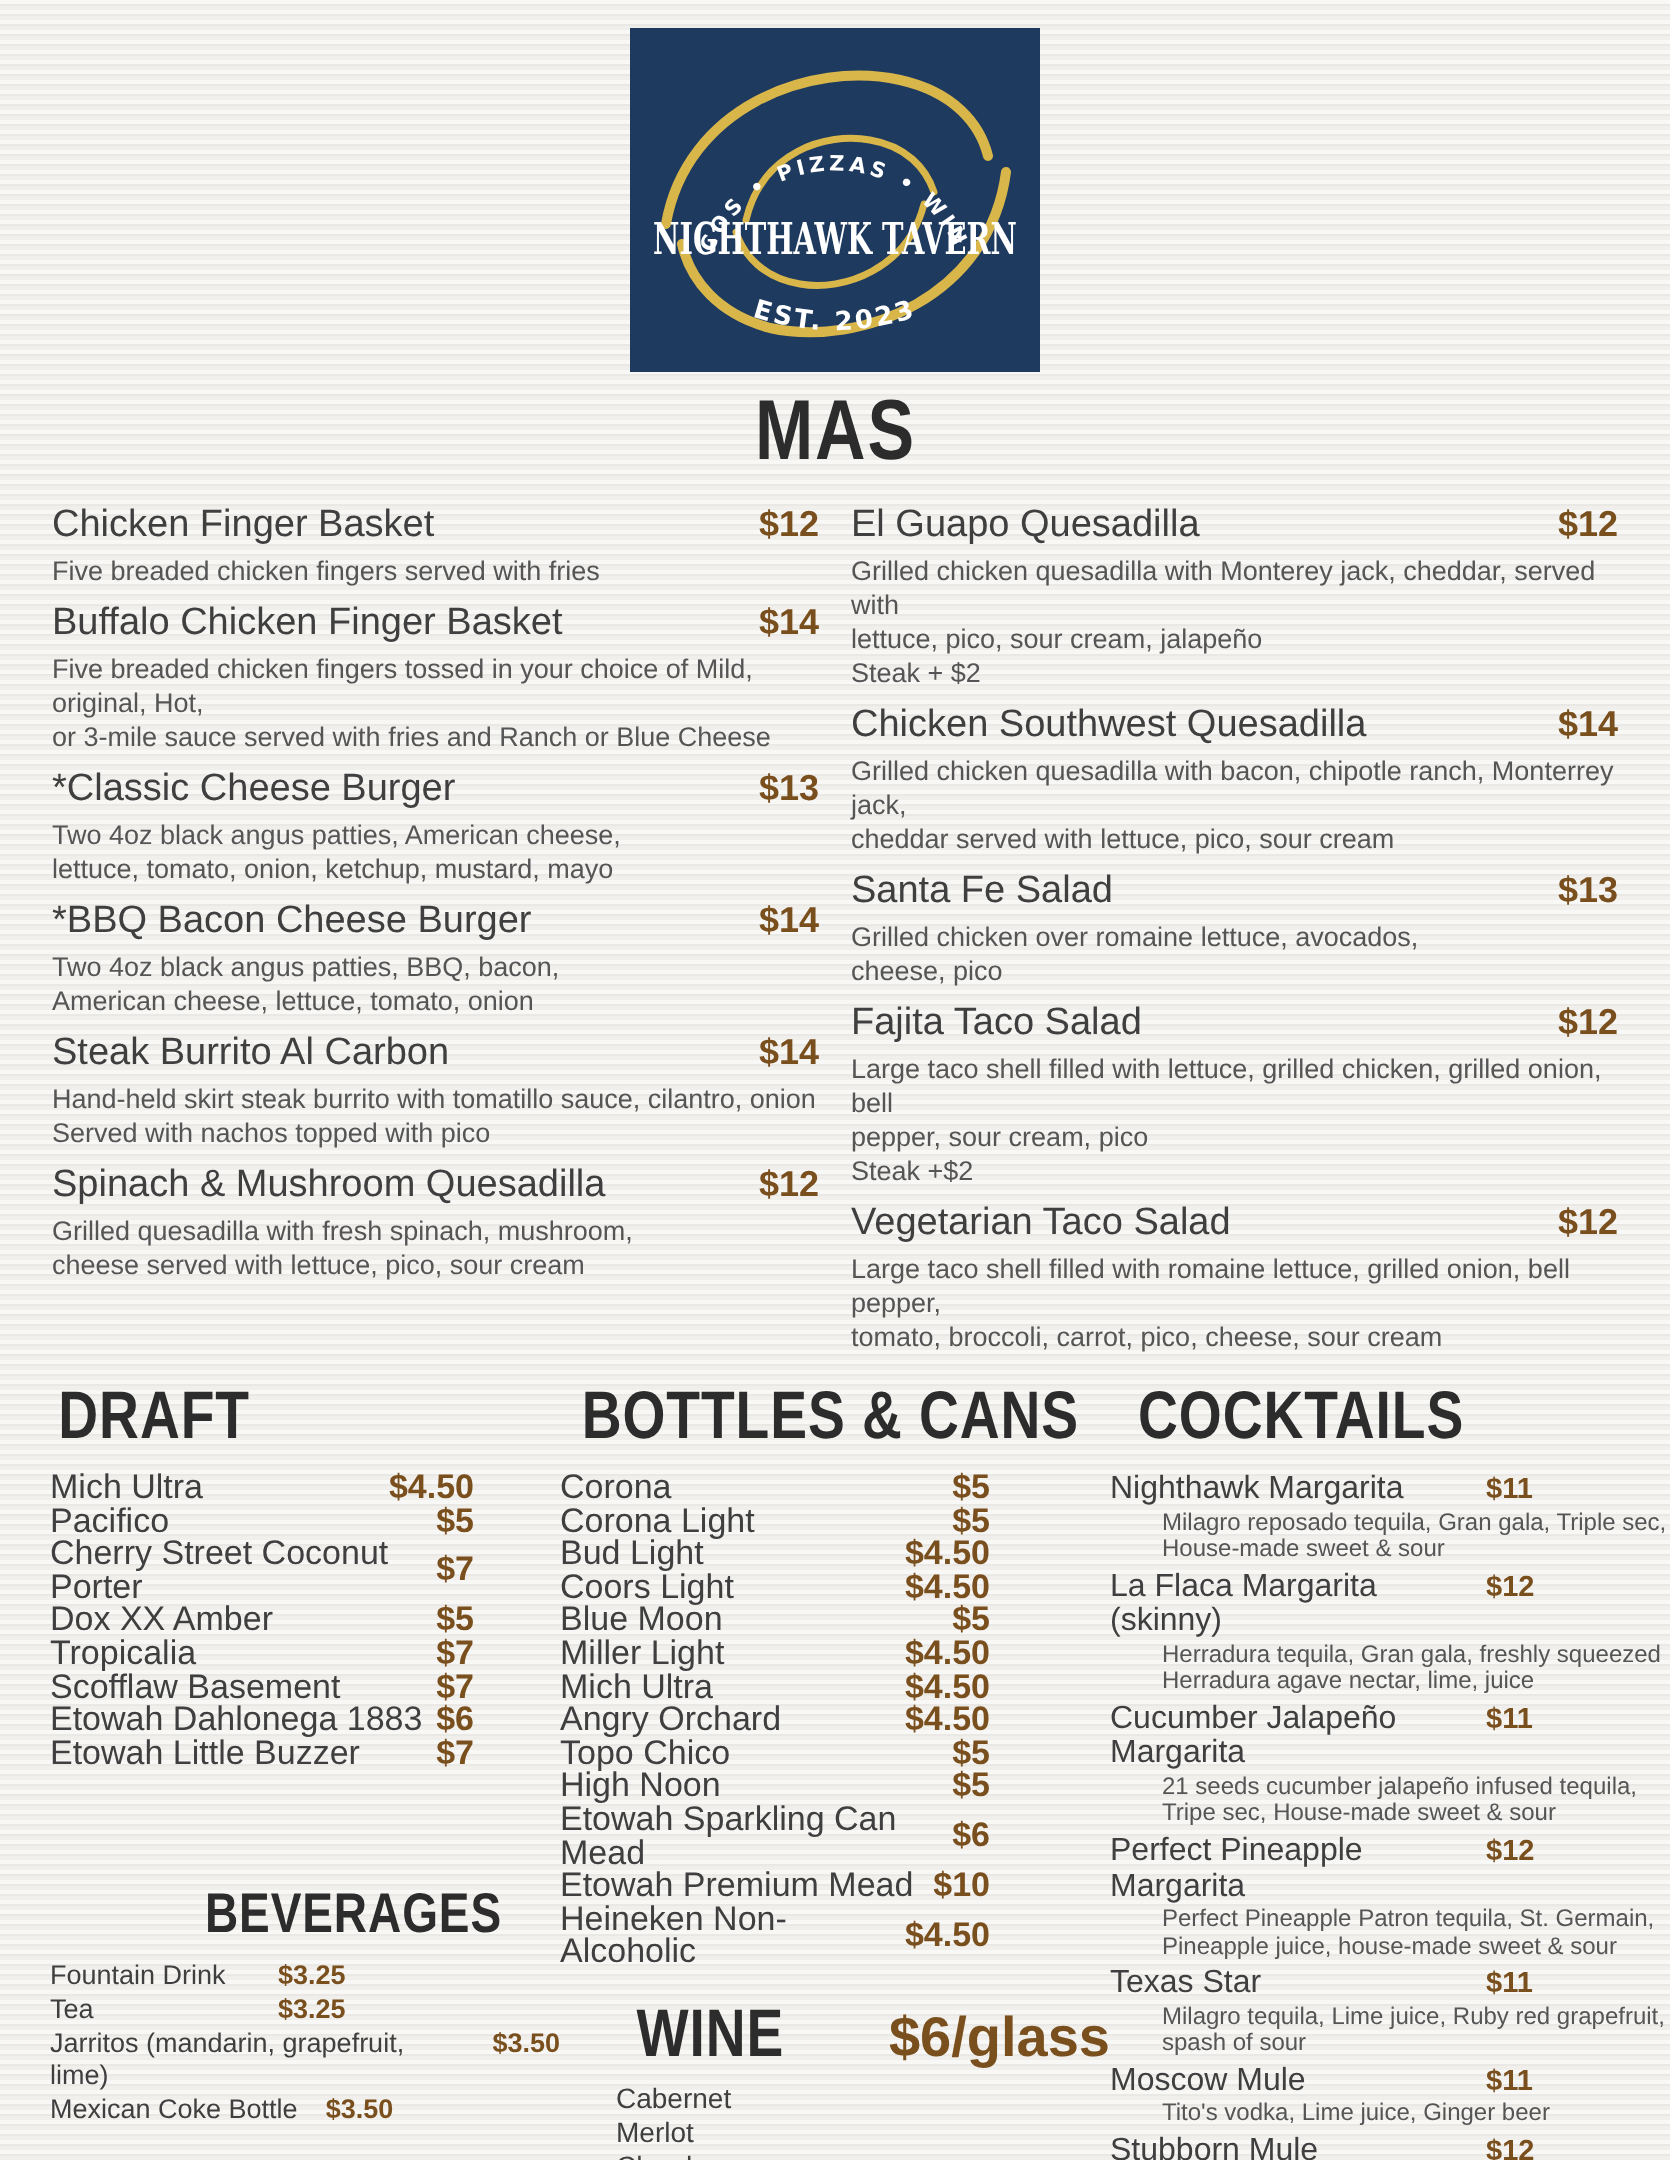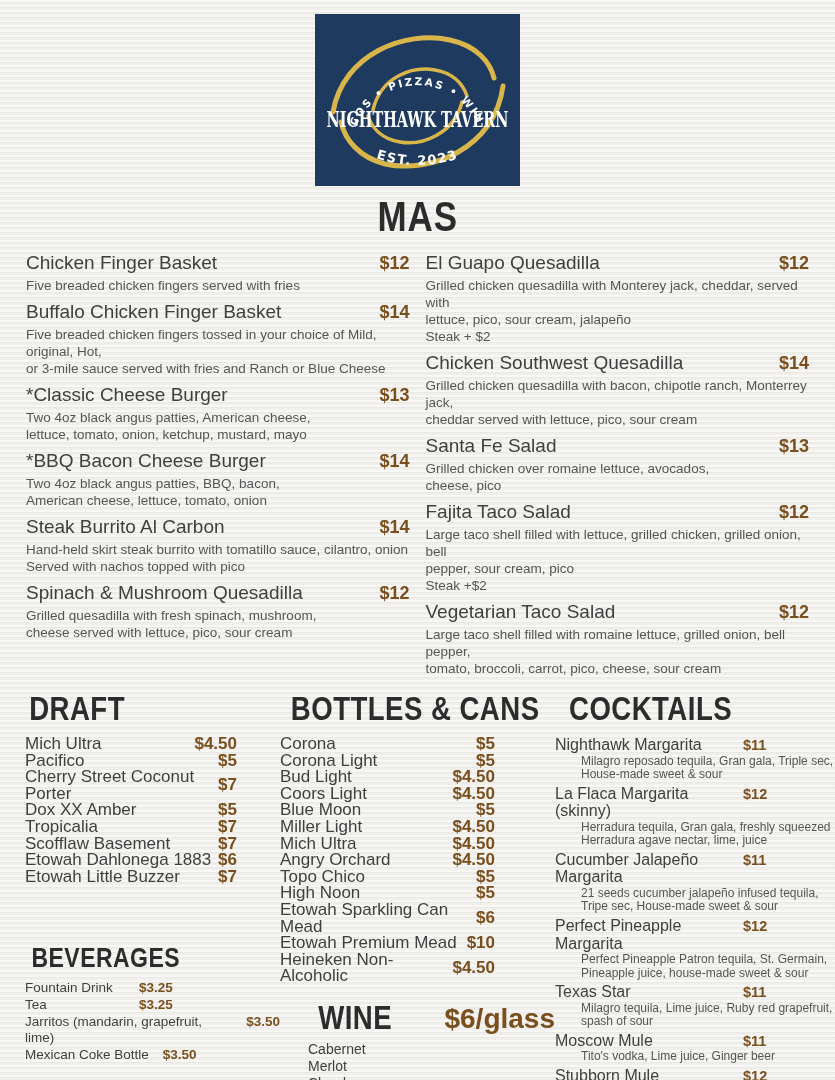--- a/index.html
+++ b/index.html
@@ -35,21 +35,21 @@
   .drinks{display:grid;grid-template-columns:255px 275px 1fr;padding-left:25px;margin-top:10px}
   .sec-title{font-size:30px;font-weight:800;color:var(--ink);letter-spacing:.5px;line-height:34px;margin-bottom:10px}
   .dcol-left .sec-title{width:212px;text-align:left}
   .dcol-mid .sec-title{width:218px;text-align:center;white-space:nowrap}
   .dcol-right .sec-title{padding-left:14px}
   .plain-list{width:212px}
   .dcol-mid .plain-list{width:215px}
   .p-row{display:flex;justify-content:space-between;align-items:center;font-size:17px;line-height:16.6px;color:var(--name)}
   .p-price{font-weight:700;color:var(--accent)}
   
-  .bev-title{font-size:25px;font-weight:800;color:var(--ink);letter-spacing:.5px;margin:58px 0 8px 0;width:232px;text-align:left}
+  .bev-title{font-size:25px;font-weight:800;color:var(--ink);letter-spacing:.5px;margin:58px 0 8px 0;width:232px;text-align:right}
   .bev-row{display:flex;align-items:baseline;font-size:13.5px;line-height:16.6px;color:var(--name)}
   .bev-name{min-width:100px}
   .bev-price{font-weight:700;color:var(--accent);margin-left:14px}
   
   .wine-head{display:flex;align-items:flex-end;margin-top:16px;padding-left:18px}
   .wine-price{font-size:28px;font-weight:700;color:var(--accent);margin-left:32px}
   .wine-list{padding-left:28px;margin-top:6px}
   .wine-item{font-size:14px;color:var(--name);line-height:16.8px}
   
   .ck-list{padding-left:0}

